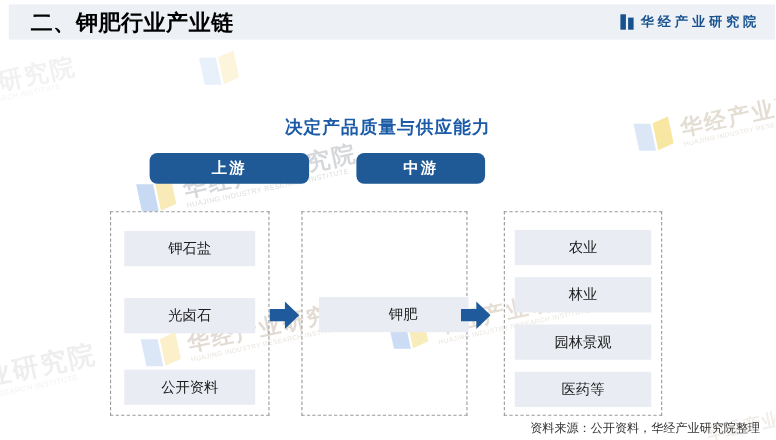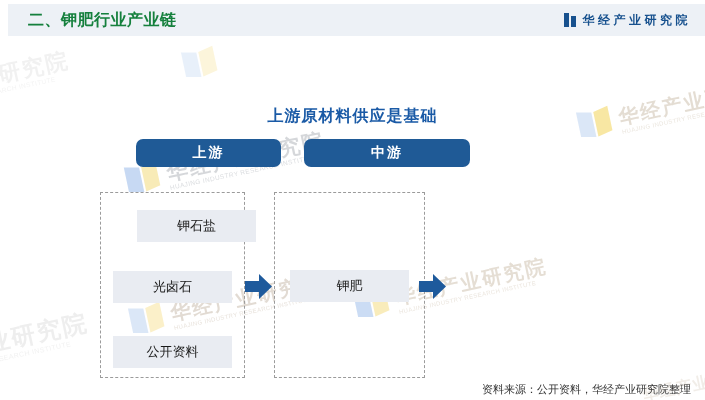--- a/index.html
+++ b/index.html
@@ -3,57 +3,57 @@
 <meta charset="utf-8">
 <style>
   html,body{margin:0;padding:0;background:#fff;}
   .page{position:relative;width:705px;height:400px;background:#ffffff;overflow:hidden;
         font-family:"Liberation Sans",sans-serif;}
 
   
   .header-bar{position:absolute;left:8px;top:4px;right:0;height:32px;background:#edf1f6;
               display:flex;align-items:center;justify-content:space-between;
               padding:0 14px 0 20px;box-sizing:border-box;}
-  .header-title{font-size:16px;font-weight:bold;color:#15803d;letter-spacing:.5px;}
+  .header-title{font-size:20px;font-weight:bold;color:#000000;letter-spacing:.5px;}
   .logo{display:flex;align-items:center;gap:7px;}
   .logo-icon{display:inline-flex;align-items:flex-end;gap:2px;}
   .logo-icon i{display:block;background:#17518e;}
   .logo-icon .b1{width:5px;height:14px;}
   .logo-icon .b2{width:5px;height:11px;}
   .logo-text{font-size:12px;font-weight:bold;color:#17518e;letter-spacing:3.5px;}
 
   
   .intro{position:absolute;left:15px;top:44px;width:680px;margin:0;
          font-size:13px;line-height:19.5px;color:#1b1b1b;text-align:left;}
 
   
   .diagram-title{position:absolute;left:0;top:106px;width:100%;text-align:center;
                  font-size:16px;font-weight:bold;color:#1a5aa6;letter-spacing:1px;}
 
   
   .pill{position:absolute;top:139px;height:28px;background:#1f5a96;border-radius:7px;
         color:#fff;font-size:14px;font-weight:bold;letter-spacing:2px;
         display:flex;align-items:center;justify-content:center;margin-left:36px;}
   .pill-up{left:100px;width:145px;}
-  .pill-mid{left:268px;width:166px;}
+  .pill-mid{left:288px;width:117px;}
   .pill-down{left:452px;width:148px;}
 
   
   .dashed{position:absolute;top:192px;height:186px;border:1px dashed #9b9b9b;
           box-sizing:border-box;}
   .dashed-up{left:100px;width:145px;}
   .dashed-mid{left:274px;width:151px;}
   .dashed-down{left:458px;width:144px;}
   .node{position:absolute;height:32px;background:#e9ecf2;
         display:flex;align-items:center;justify-content:center;
         font-size:13px;color:#1a1a1a;}
   .dashed-up .node{left:12px;width:119px;}
-  .n-u0{top:17px;margin-left:24px;} .n-u1{top:78px;} .n-u2{top:143px;}
+  .n-u0{top:17px;} .n-u1{top:78px;} .n-u2{top:143px;}
   .dashed-mid .node{left:15px;width:119px;}
-  .n-m0{top:77px;}
+  .n-m0{top:77px;padding-left:17px;}
   .dashed-down .node{left:9px;width:124px;}
   .n-d0{top:16px;} .n-d1{top:59px;} .n-d2{top:102px;} .n-d3{top:145px;}
 
   
   .arrow{position:absolute;width:27px;height:25px;}
   .arrow-1{left:245px;top:274px;}
   .arrow-2{left:419px;top:274px;}
   .arrow path{fill:#1e5a9c;}
 
   
@@ -179,35 +179,41 @@
     <div class="logo">
       <span class="logo-icon">
           <i class="b1"></i>
           <i class="b2"></i>
         </span>
       <span class="logo-text">华经产业研究院</span>
     </div>
   </div>
 
 
-  <div class="diagram-title">上游原材料供应是基础</div>
+  <div class="diagram-title">决定产品质量与供应能力</div>
 
   <div class="pill pill-up">上游</div>
   <div class="pill pill-mid">中游</div>
 
   <div class="dashed dashed-up">
     <div class="node n-u0">钾石盐</div>
     <div class="node n-u1">光卤石</div>
     <div class="node n-u2">公开资料</div>
   </div>
 
   <div class="dashed dashed-mid">
     <div class="node n-m0">钾肥</div>
   </div>
 
+  <div class="dashed dashed-down">
+    <div class="node n-d0">农业</div>
+    <div class="node n-d1">林业</div>
+    <div class="node n-d2">园林景观</div>
+    <div class="node n-d3">医药等</div>
+  </div>
 
   <svg class="arrow arrow-1" viewBox="0 0 27 25">
     <path d="M0,7 H14 V0 L27,12.5 L14,25 V18 H0 Z"></path>
   </svg>
   <svg class="arrow arrow-2" viewBox="0 0 27 25">
     <path d="M0,7 H14 V0 L27,12.5 L14,25 V18 H0 Z"></path>
   </svg>
 
   <div class="source">资料来源：公开资料，华经产业研究院整理</div>
 

